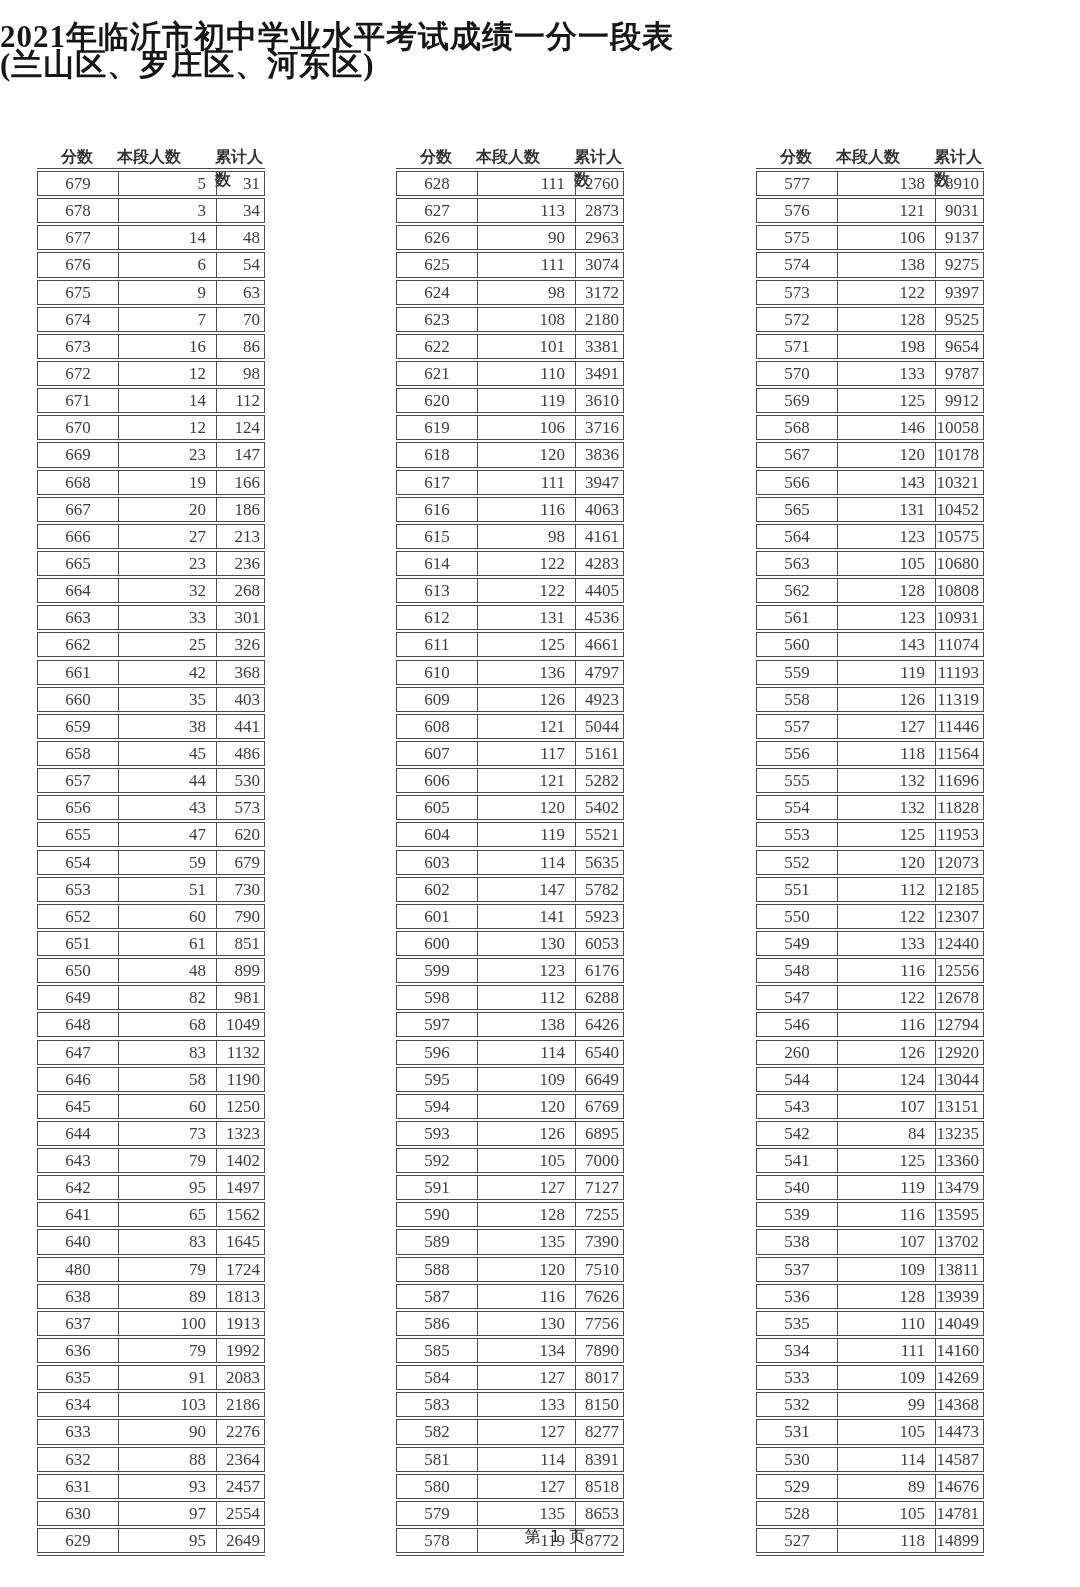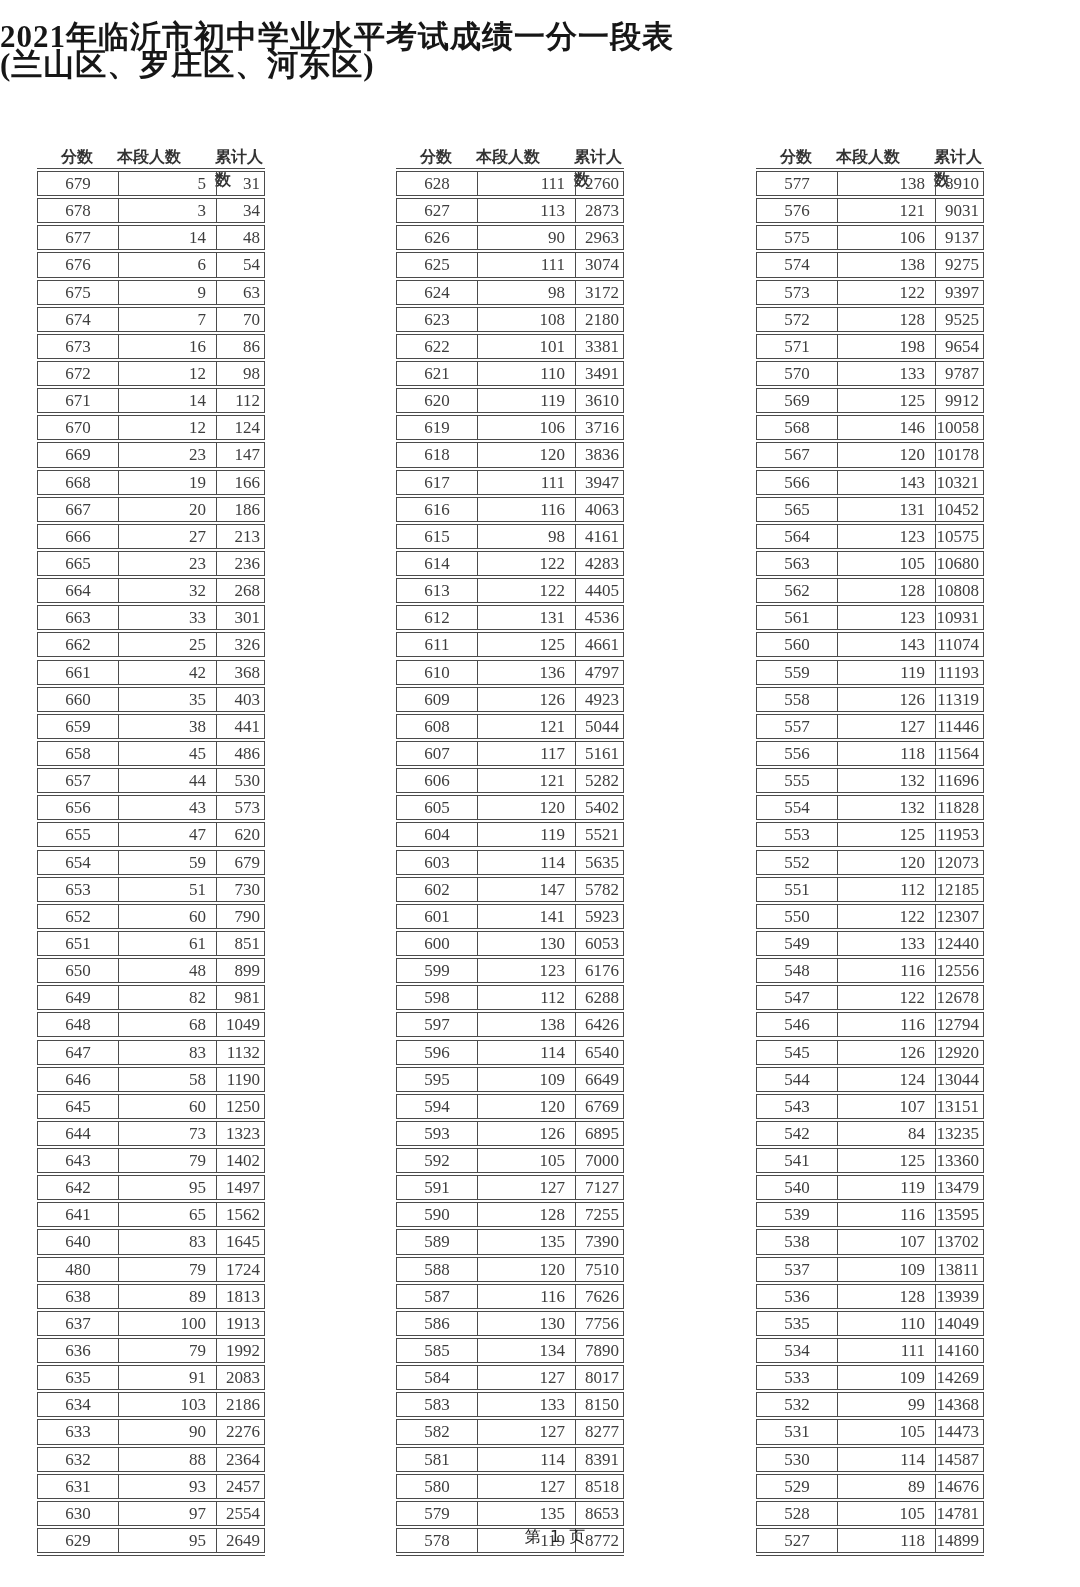--- a/index.html
+++ b/index.html
@@ -774,21 +774,21 @@
       <span class="c1">547</span>
       <span class="c2">122</span>
       <span class="c3">12678</span>
     </div>
     <div class="trow">
       <span class="c1">546</span>
       <span class="c2">116</span>
       <span class="c3">12794</span>
     </div>
     <div class="trow">
-      <span class="c1">545</span>
+      <span class="c1">260</span>
       <span class="c2">126</span>
       <span class="c3">12920</span>
     </div>
     <div class="trow">
       <span class="c1">544</span>
       <span class="c2">124</span>
       <span class="c3">13044</span>
     </div>
     <div class="trow">
       <span class="c1">543</span>

